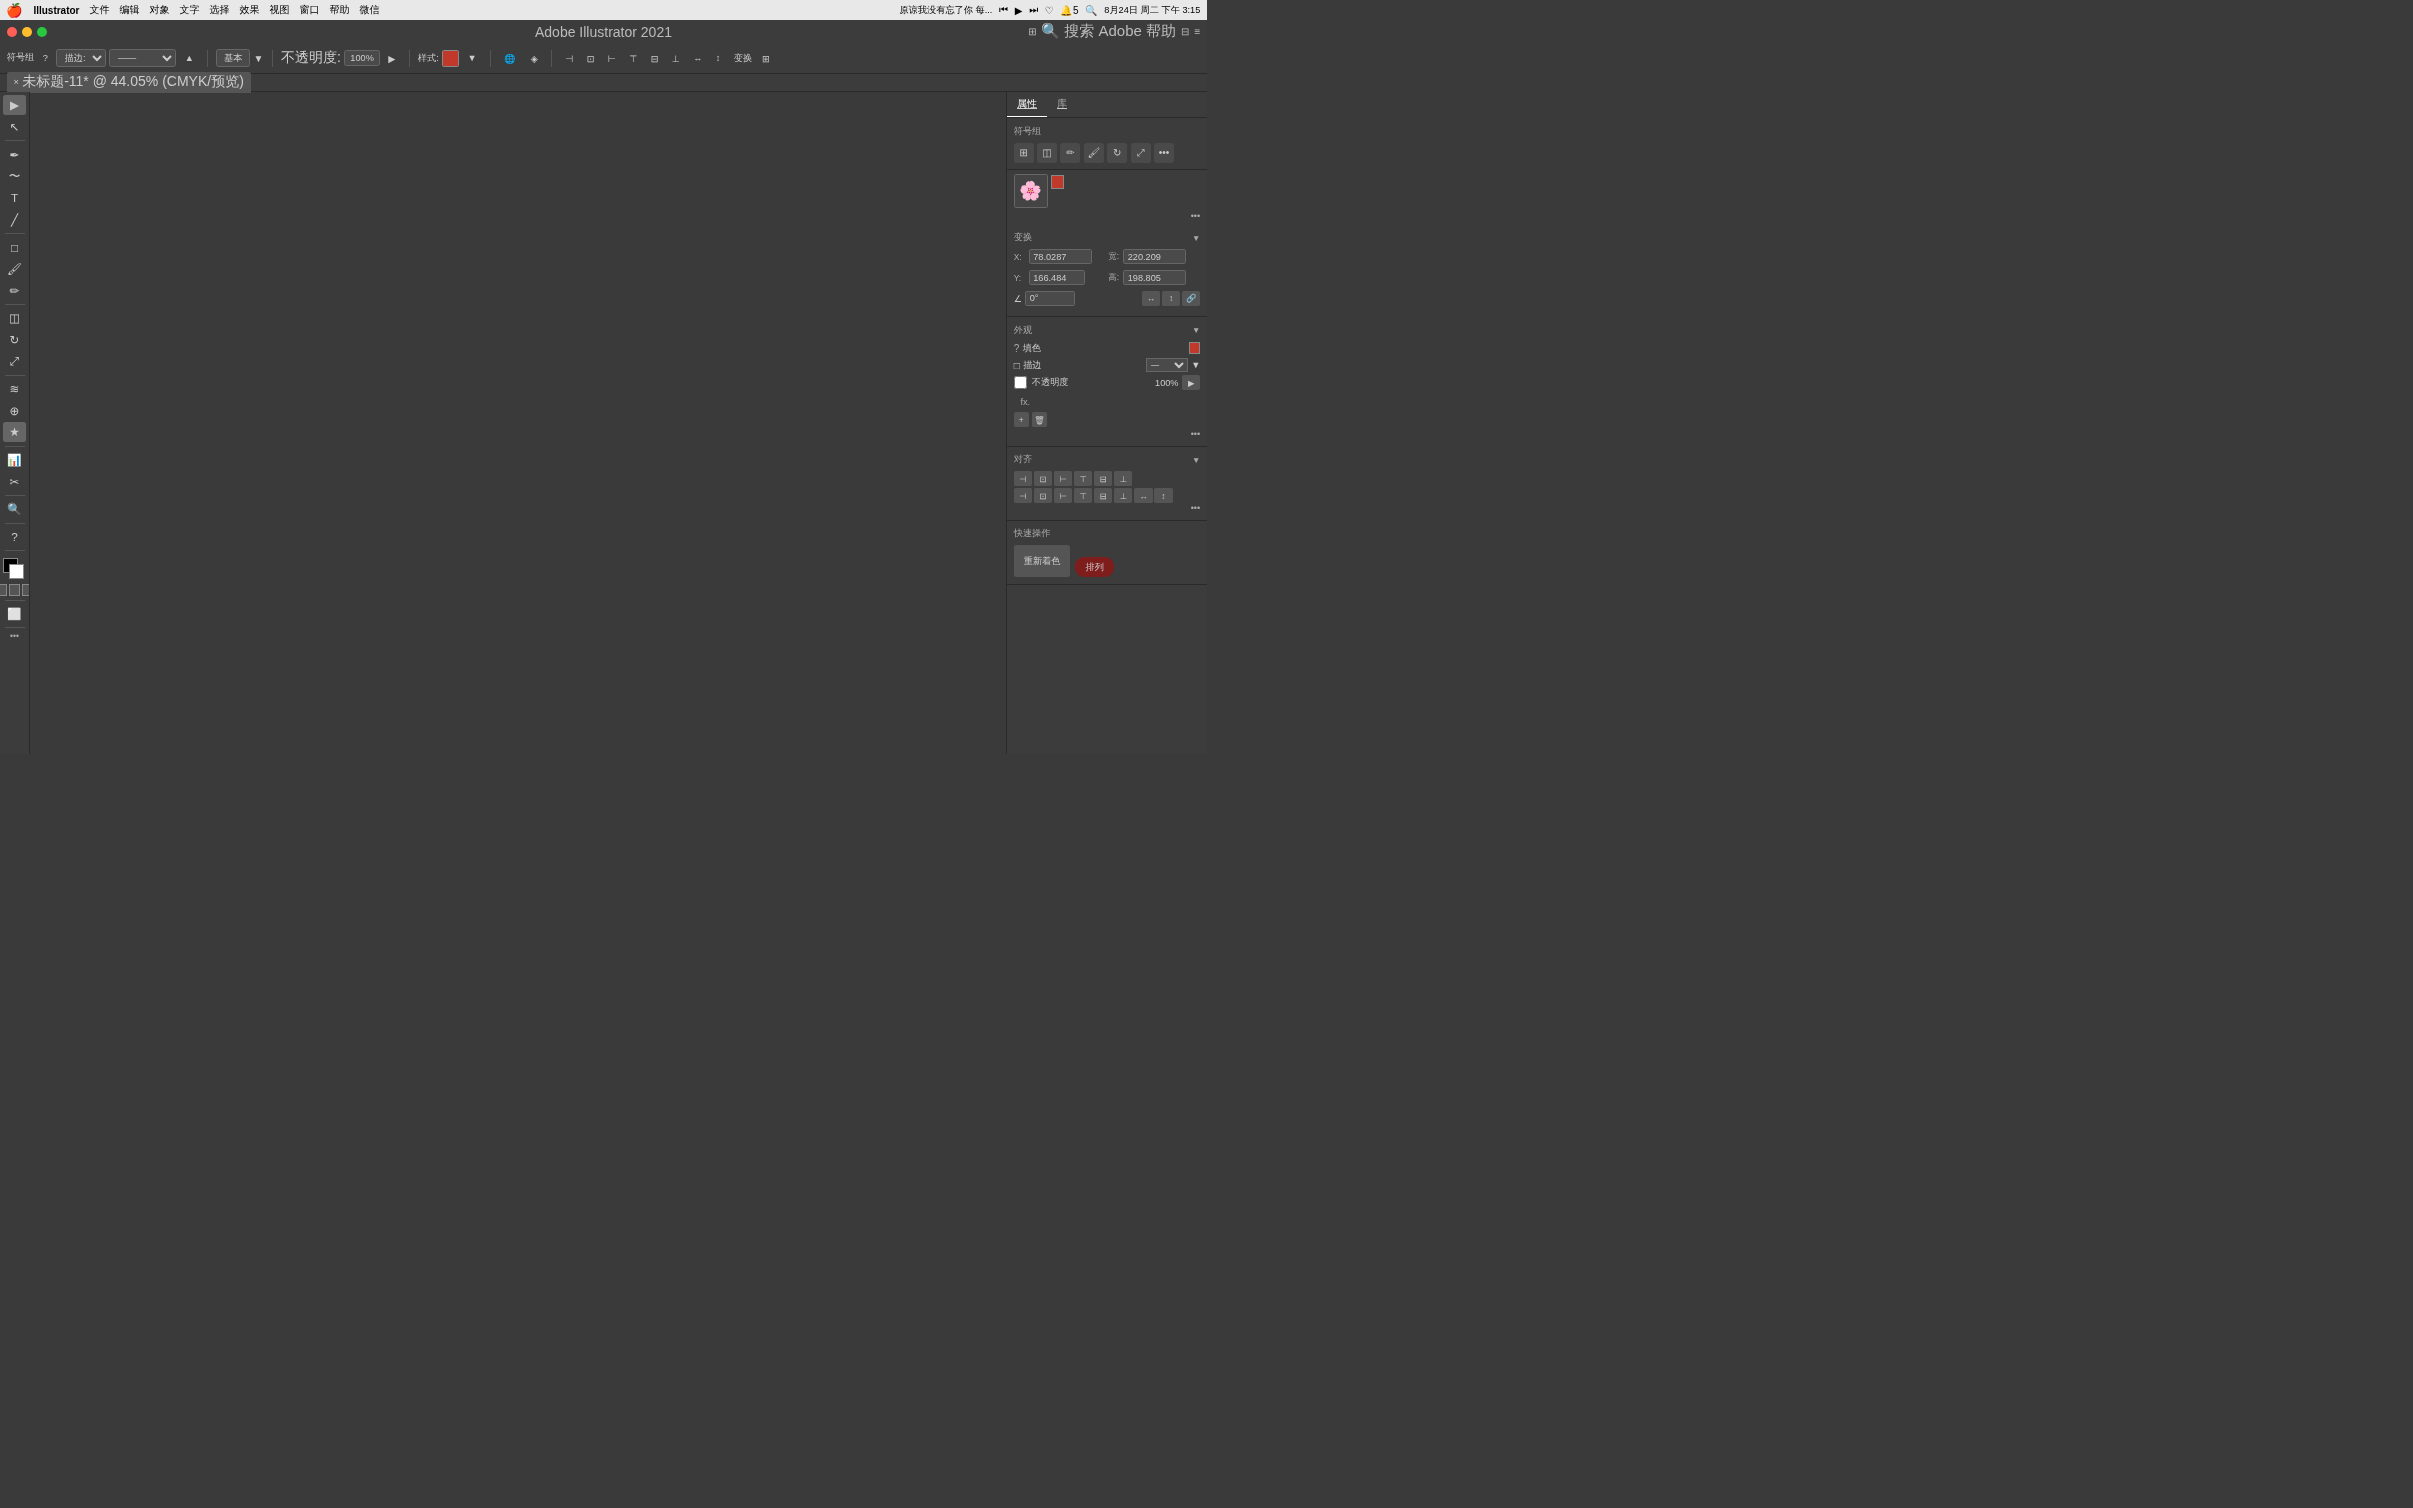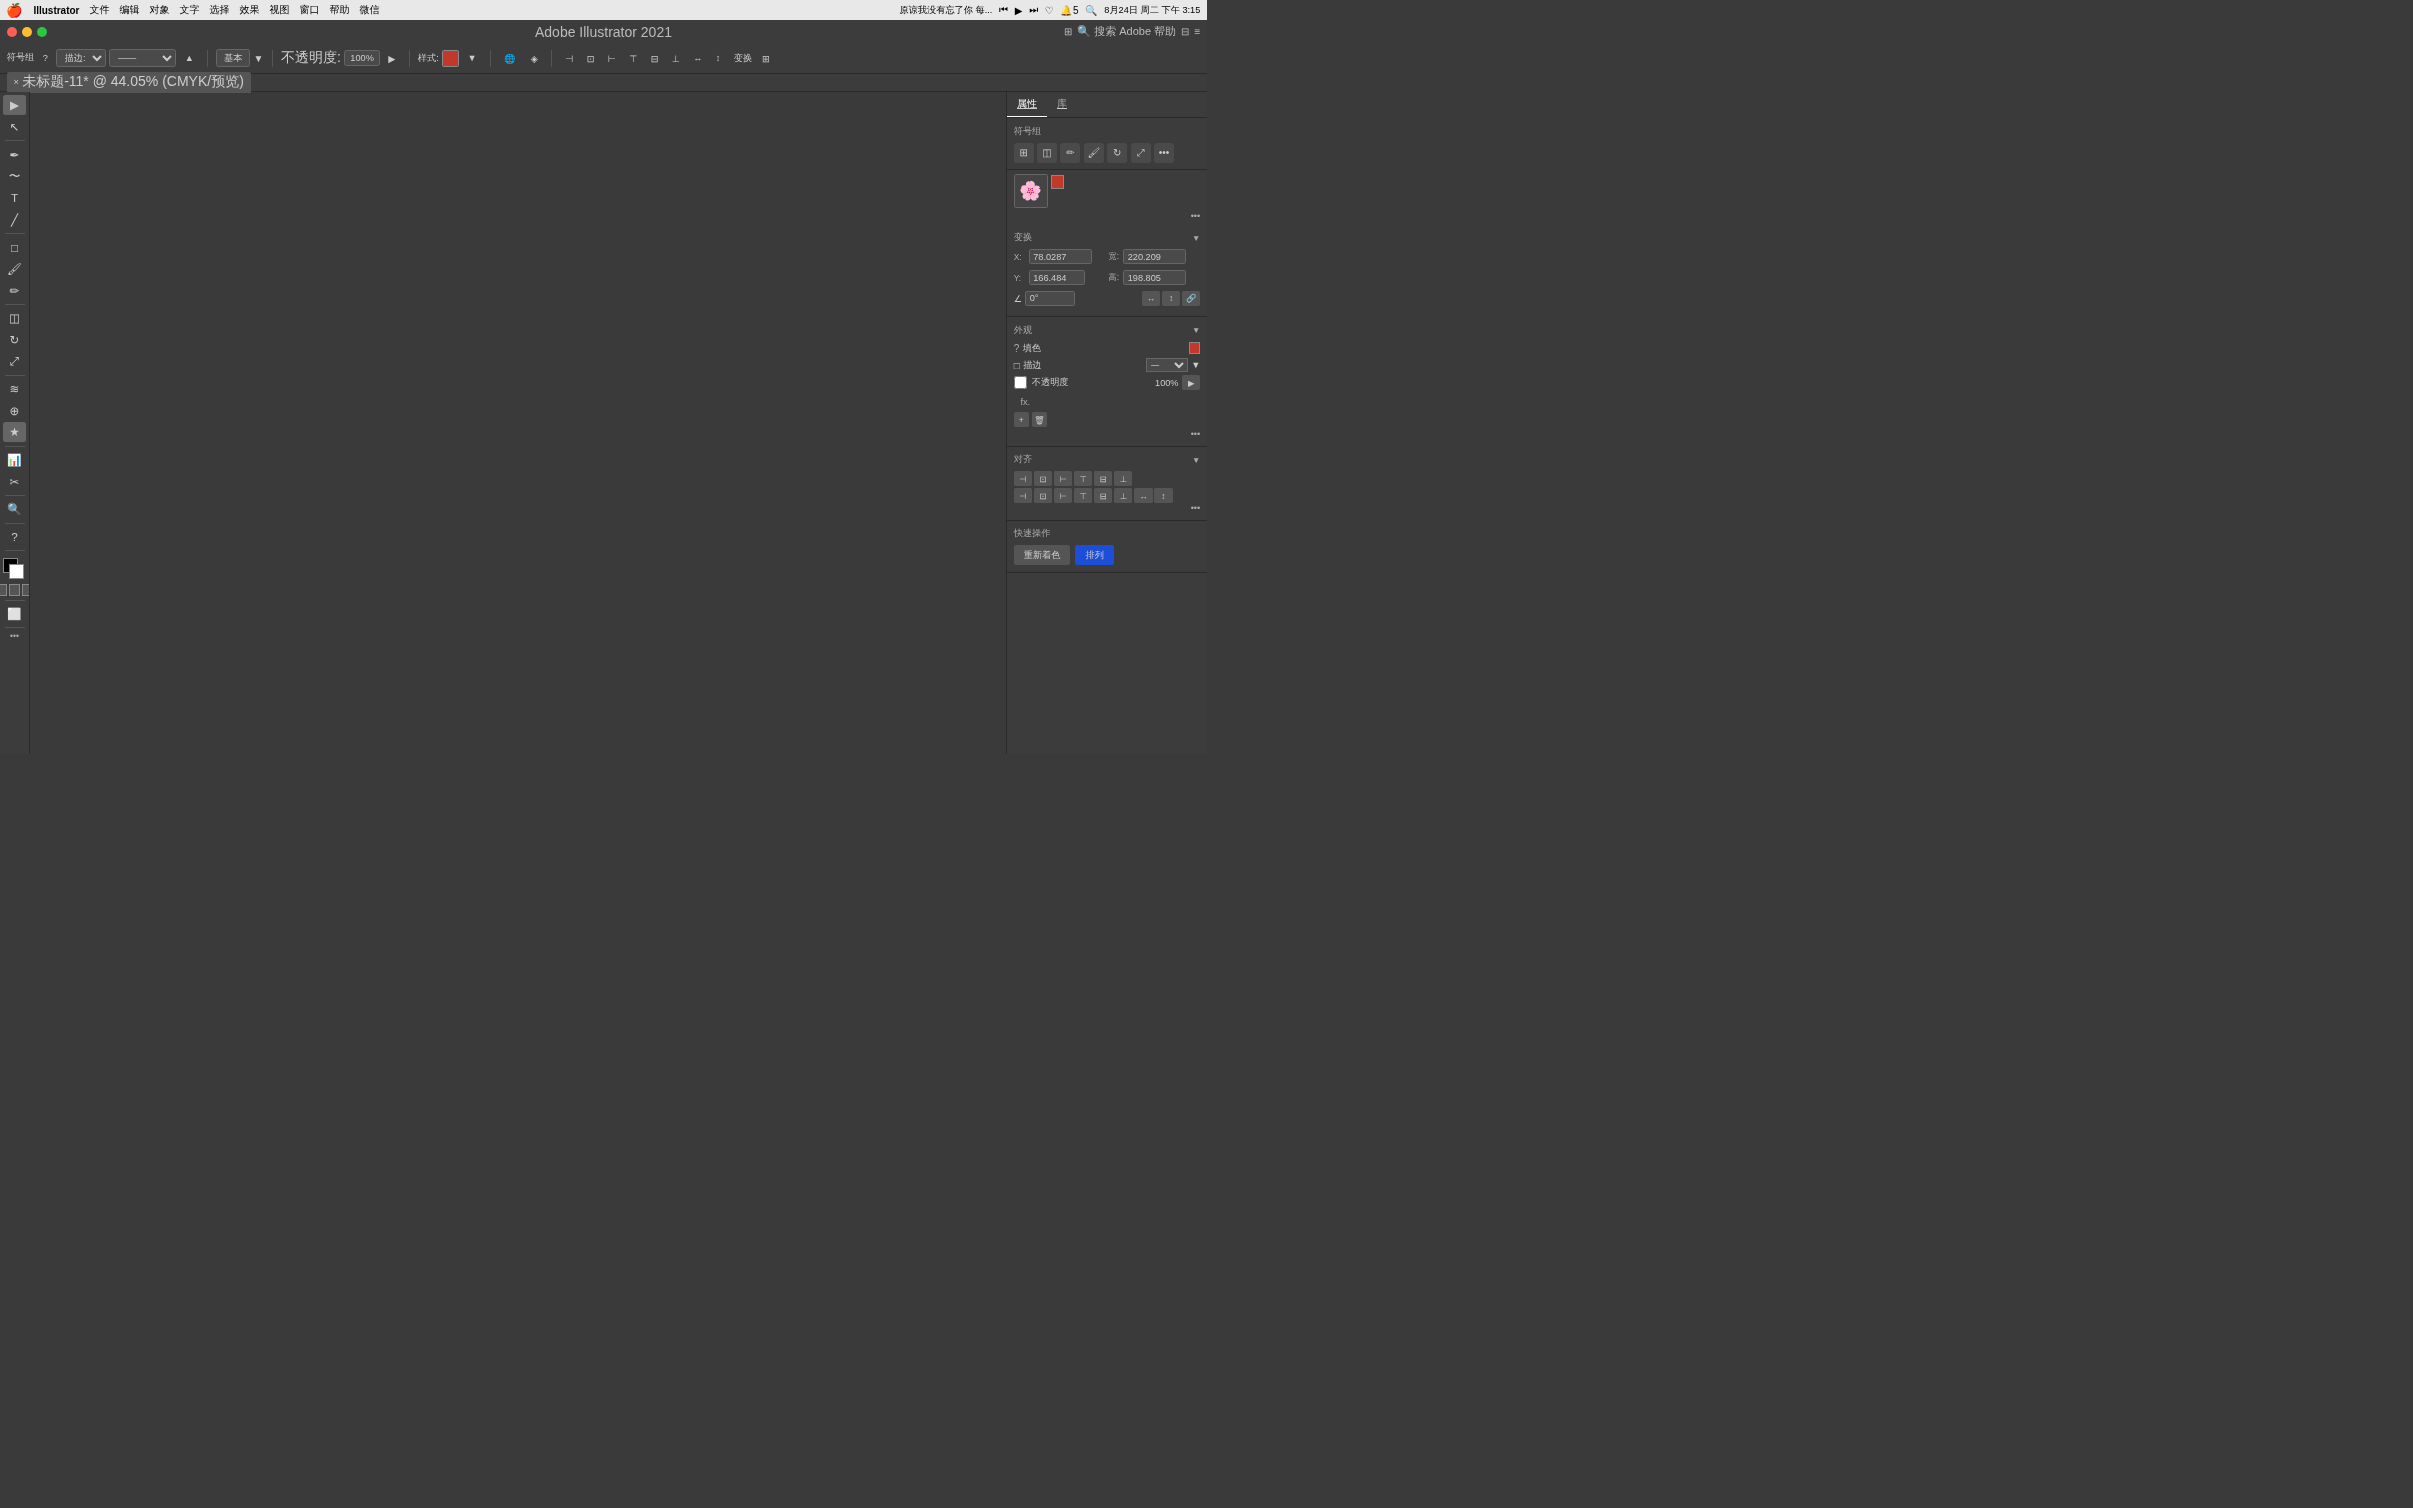--- a/index.html
+++ b/index.html
@@ -361,21 +361,21 @@
 
 <div class="title-bar">
   <div class="title-bar-traffic">
     <div class="traffic-light tl-red"></div>
     <div class="traffic-light tl-yellow"></div>
     <div class="traffic-light tl-green"></div>
   </div>
   <span style="font-size:14px;">Adobe Illustrator 2021</span>
   <div style="position:absolute;right:6.7px;display:flex;gap:5px;align-items:center;">
     <span style="font-size:10px;">⊞</span>
-    <span style="font-size:11px;">🔍 搜索 Adobe 帮助</span>
+    <span style="font-size:15px;">🔍 搜索 Adobe 帮助</span>
     <span style="font-size:10px;">⊟</span>
     <span style="font-size:10px;">≡</span>
   </div>
 </div>
 
 <div class="toolbar">
   <div class="toolbar-group">
     <span style="font-size:9.2px;color:#ccc;">符号组</span>
     <button class="toolbar-btn">?</button>
     <select class="toolbar-select">
@@ -625,21 +625,21 @@
           <span style="font-size:9.2px;color:#aaa;cursor:pointer;">•••</span>
         </div>
       </div>
 
       <div class="panel-section">
         <div class="panel-section-title">
           <span>快速操作</span>
         </div>
         <div style="display:flex;gap:5px;flex-wrap:wrap;">
           <button style="background:#555;border:none;color:#ccc;font-size:9.2px;padding:3.4px 10px;border-radius:2.5px;cursor:pointer;">重新着色</button>
-          <button style="background:#1d4ed8;border:none;color:#ccc;font-size:9.2px;padding:3.4px 10px;border-radius:2px;cursor:pointer;">排列</button>
+          <button style="background:#7f1d1d;border:none;color:#ccc;font-size:9.2px;padding:3.4px 10px;border-radius:9px;cursor:pointer;margin-top:12px;">排列</button>
         </div>
       </div>
 
     </div>
   </div>
 
 </div>
 
 <div class="statusbar">
   <span style="background:#4a4a4a;padding:0.8px 3.4px;border-radius:1.7px;cursor:pointer;">44.05%</span>

